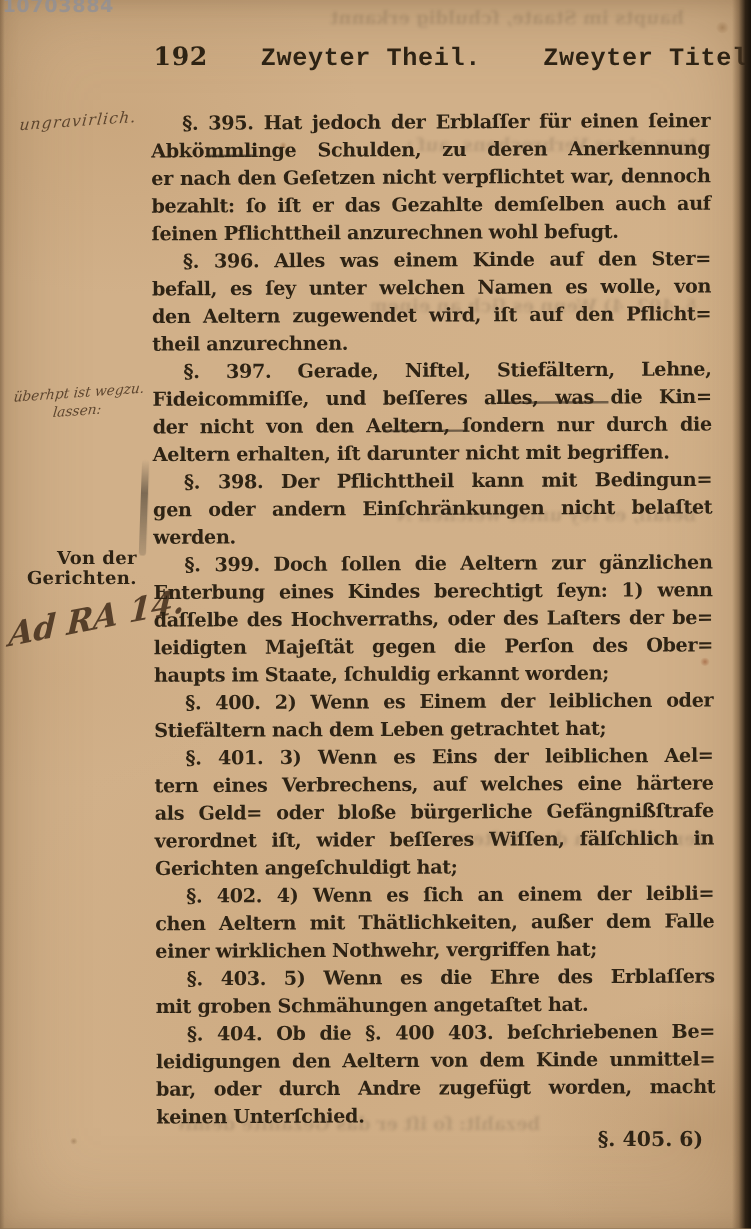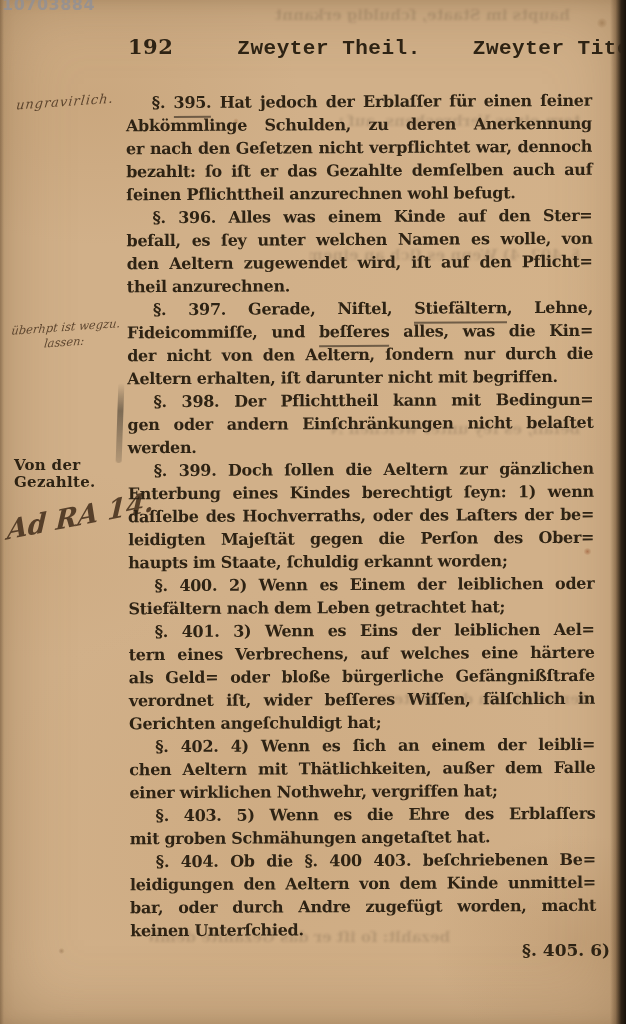--- a/index.html
+++ b/index.html
@@ -25,60 +25,60 @@
     font-size:16px;font-weight:bold;letter-spacing:.5px;
     color:var(--stamp,#8e9099);opacity:.75;
   }
   
   .header{
     position:absolute;top:34px;left:128px;width:430px;
     display:flex;align-items:baseline;
     font-size:21px;font-weight:bold;color:var(--ink,#2e2314);
     letter-spacing:.5px;
   }
-  .header .pagenum{margin-right:64px;}
+  .header .pagenum{margin-right:44px;}
   .header .htitle{margin-right:52px;white-space:nowrap;font-family:Liberation Mono, monospace;}
   
   .body{
     position:absolute;top:90px;left:128px;width:466px;
     transform:rotate(-0.3deg);
     color:var(--ink,#2e2314);
     font-size:16px;font-weight:bold;letter-spacing:-0.3px;
     line-height:23px;
   }
   .line{
     white-space:nowrap;
     text-align:justify;
     -moz-text-align-last:justify;
     text-align-last:justify;
     height:23px;overflow:visible;
   }
   .line.first{padding-left:26px;}
   .line.last{text-align-last:left;-moz-text-align-last:left;}
   .u{
     border-bottom:2px solid rgba(58,48,36,.65);
-    padding-bottom:4px;
+    padding-bottom:17px;
   }
   .catchword{
-    position:absolute;top:940px;right:16px;
+    position:absolute;top:940px;right:40px;
     font-size:17px;font-weight:bold;color:var(--ink,#2e2314);
   }
   
   .margin-note{position:absolute;color:var(--hand,#4a3420);}
   .hand{
     font-style:italic;
     transform:rotate(-4deg) skewX(-10deg);
     opacity:.85;
   }
   .mn-395{top:94px;left:16px;font-size:13px;letter-spacing:1px;}
   .mn-397{top:320px;left:4px;width:122px;font-size:11.5px;line-height:15px;text-align:center;}
   .mn-ent{
     top:457px;left:14px;width:100px;
     font-weight:bold;font-size:15px;line-height:17px;
-    color:var(--ink,#2e2314);letter-spacing:.3px;
+    color:var(--ink,#2e2314);letter-spacing:.3px;text-align:right;
   }
   .mn-399{
     top:500px;left:6px;font-size:27px;font-weight:bold;
     transform:rotate(-11deg) skewX(-14deg);opacity:.9;
   }
   
   .ink-smudge{
     position:absolute;left:117px;top:383px;width:6px;height:80px;
     background:linear-gradient(to bottom, rgba(45,40,33,0), rgba(55,49,40,.55) 35%, rgba(45,40,33,.18));
     border-radius:3px;transform:rotate(2deg);filter:blur(.6px);
@@ -135,21 +135,21 @@
 
   <div class="margin-note hand mn-395">ungravirlich.</div>
 
   <div class="margin-note hand mn-397">
     <div>überhpt ist wegzu.</div>
     <div>lassen:</div>
   </div>
 
   <div class="margin-note mn-ent">
     <div>Von der</div>
-    <div>Gezahlte.</div>
+    <div>Gerichten.</div>
   </div>
 
   <div class="margin-note hand mn-399">Ad RA 14.</div>
 
   <div class="ink-smudge"></div>
 
   <div class="body" id="body-text">
       <div class="para">
         <div class="line first">§. <span class="u">395.</span> Hat jedoch der Erblaſſer für einen ſeiner</div>
         <div class="line">Abkömmlinge Schulden, zu deren Anerkennung</div>

